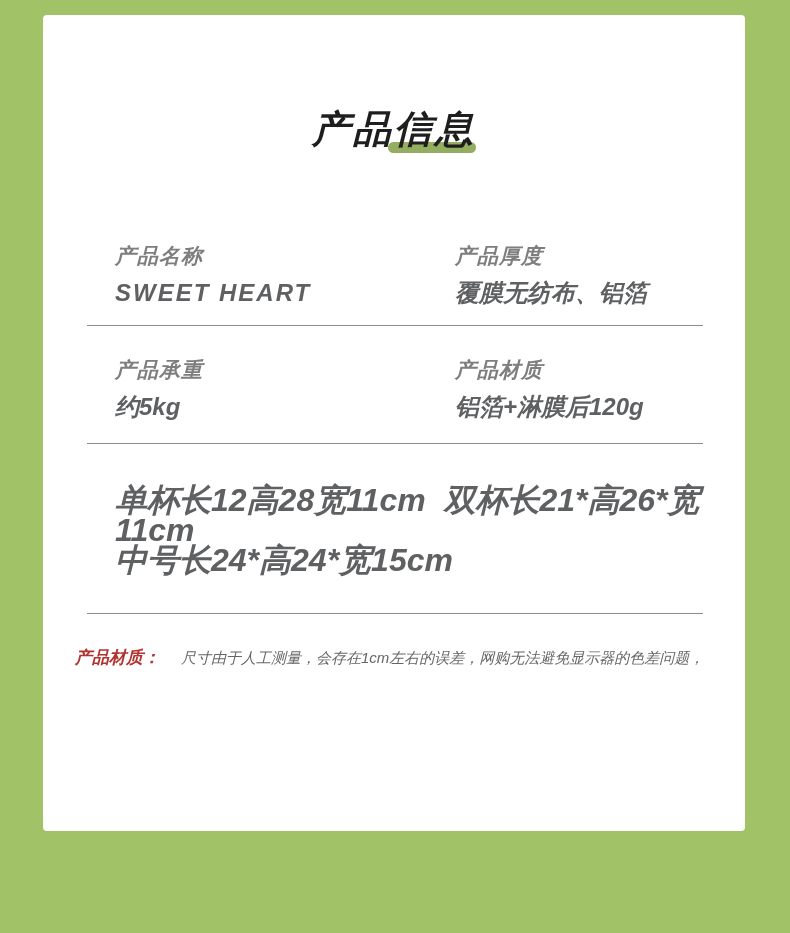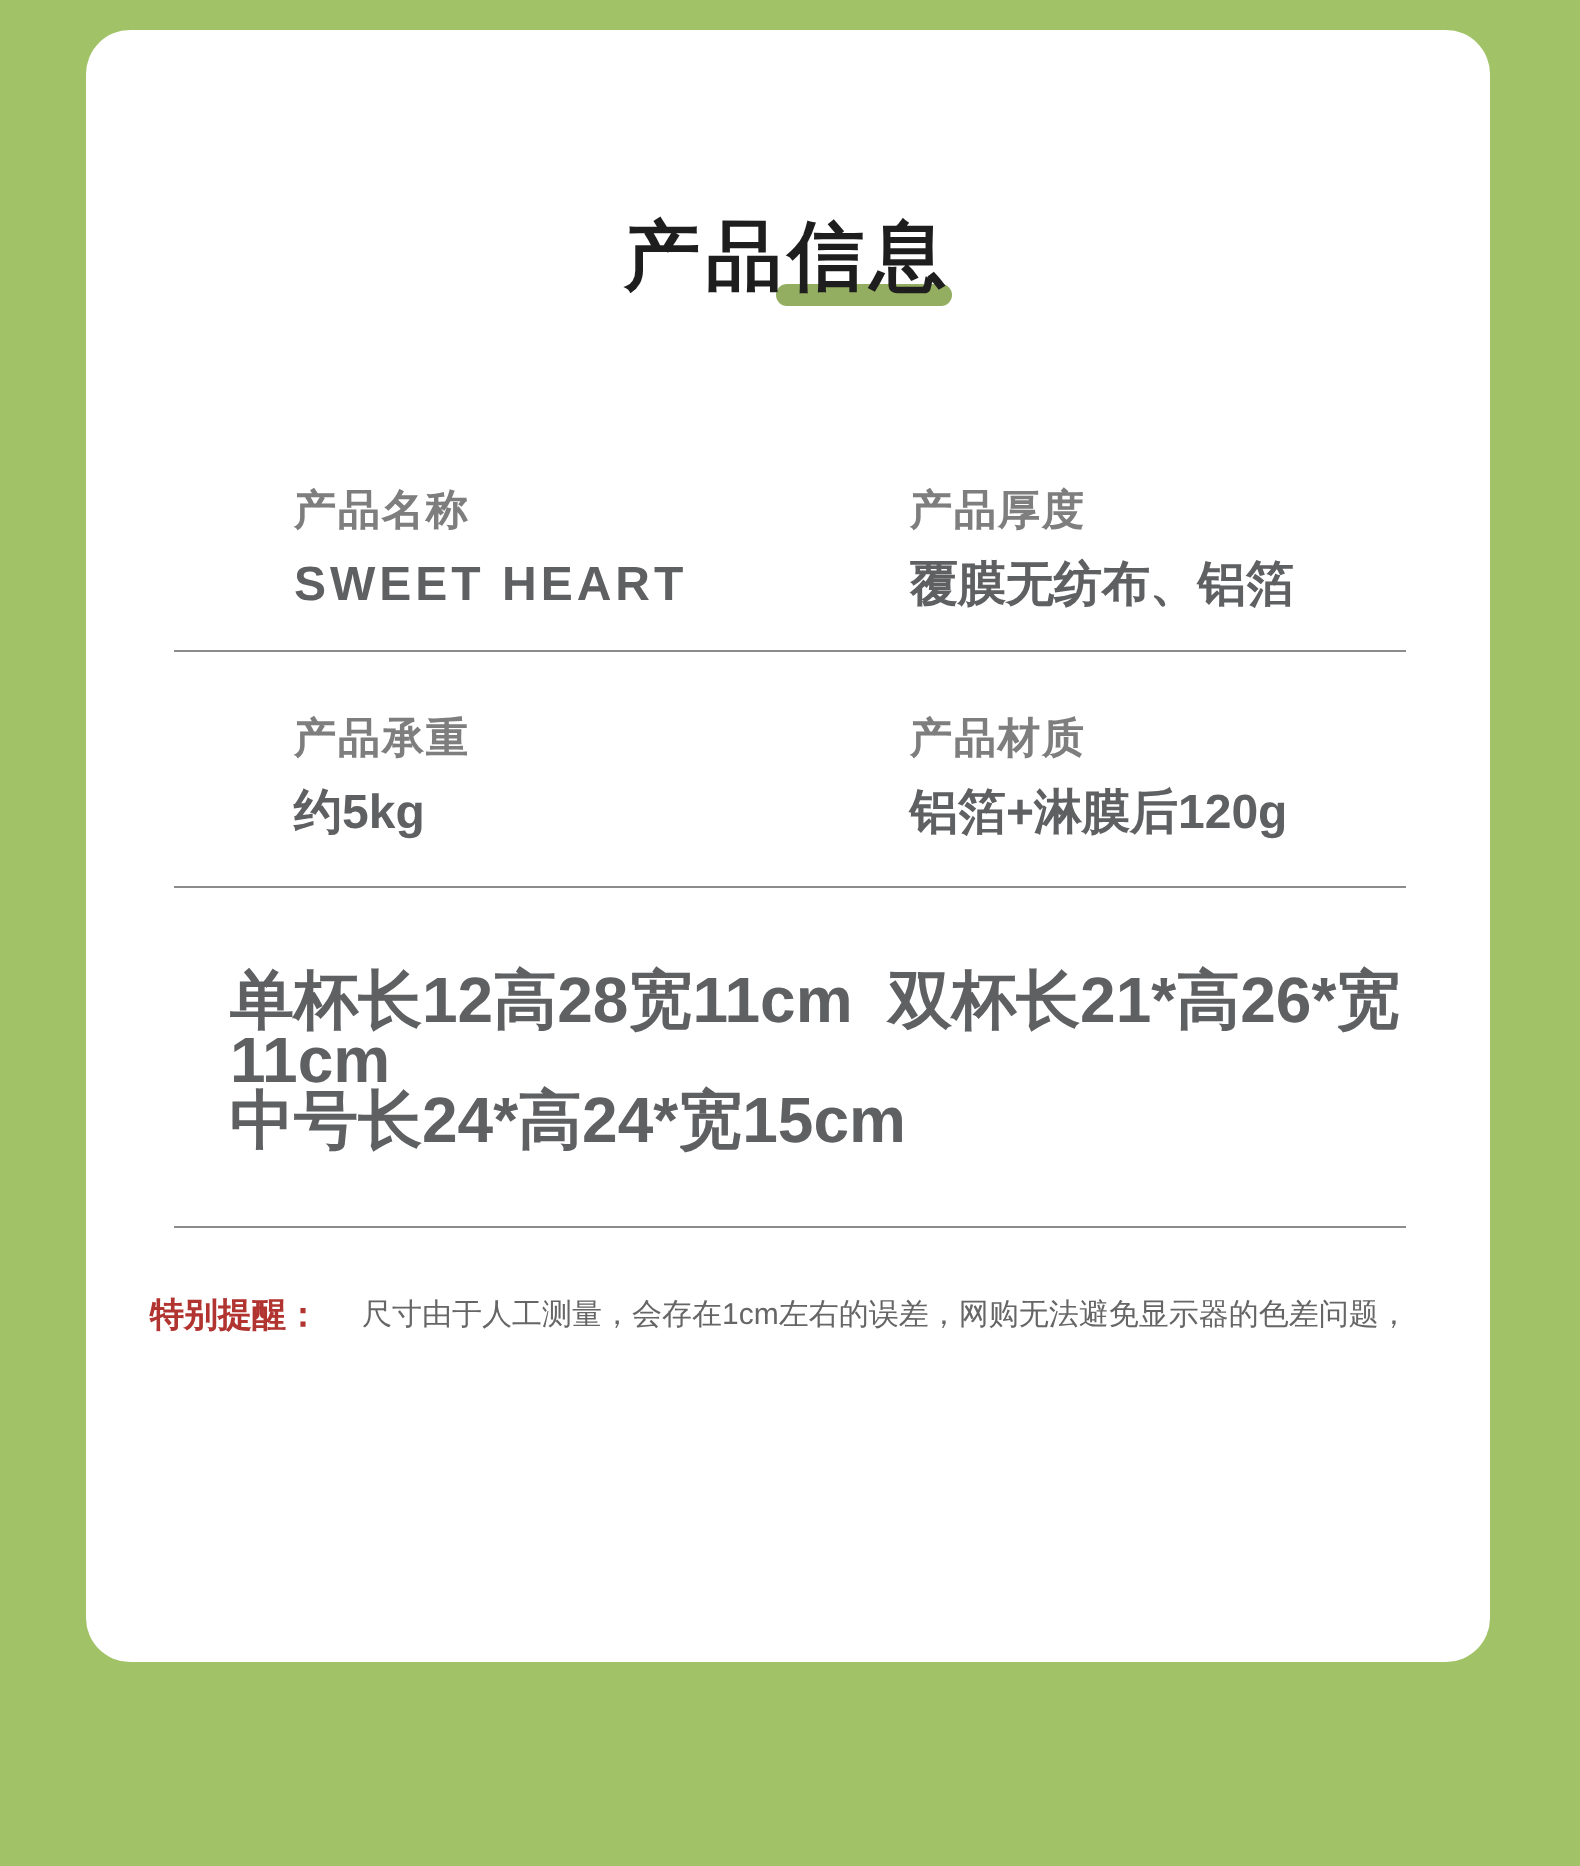--- a/index.html
+++ b/index.html
@@ -9,42 +9,43 @@
     width:790px; height:933px;
     margin:0 auto;
     background:var(--background, #a2c268);
     font-family:"Liberation Sans","DejaVu Sans",sans-serif;
     overflow:hidden;
   }
   .card {
     position:absolute; left:43px; top:15px;
     width:702px; height:816px;
     background:var(--card, #ffffff);
-    border-radius:22px;
+    border-radius:4px;
+    font-style:italic;
   }
   
   .title-wrap { position:absolute; top:92px; left:0; width:100%; text-align:center; }
   .title {
     display:inline-block; position:relative;
     font-size:38px; font-weight:700; letter-spacing:3px;
     line-height:44px; color:var(--title-text, #1e1e1e);
   }
   .title-pill {
     position:absolute; right:0; bottom:-2px;
     width:88px; height:11px; border-radius:6px;
     background:var(--title-accent, #94ae61);
     z-index:0;
   }
   .title-text { position:relative; z-index:1; }
   
   .row { position:absolute; left:72px; width:600px; }
   .row1 { top:228px; }
   .row2 { top:342px; }
   .cell { position:absolute; top:0; }
-  .cell-l { left:0;margin-left:32px; }
+  .cell-l { left:0; }
   .cell-r { left:340px; }
   .label {
     font-size:21px; font-weight:700; letter-spacing:1px;
     line-height:26px; color:var(--label, #7e7e7e);
   }
   .value {
     margin-top:9px; font-size:24px; font-weight:700;
     line-height:30px; color:var(--value, #5f6062);
   }
   .value-latin { letter-spacing:2px; }
@@ -108,20 +109,20 @@
     <div class="divider d2"></div>
 
     <div class="size-section">
       <div class="size-line first">单杯长12高28宽11cm  双杯长21*高26*宽11cm</div>
       <div class="size-line">中号长24*高24*宽15cm</div>
     </div>
 
     <div class="divider d3"></div>
 
     <div class="reminder">
-      <div class="reminder-label">特别提醒：</div>
+      <div class="reminder-label">产品材质：</div>
       <div class="reminder-body">
         <div>尺寸由于人工测量，会存在1cm左右的误差，网购无法避免显示器的色差问题，</div>
       </div>
     </div>
 
   </div>
 </div>
 
 </body></html>

